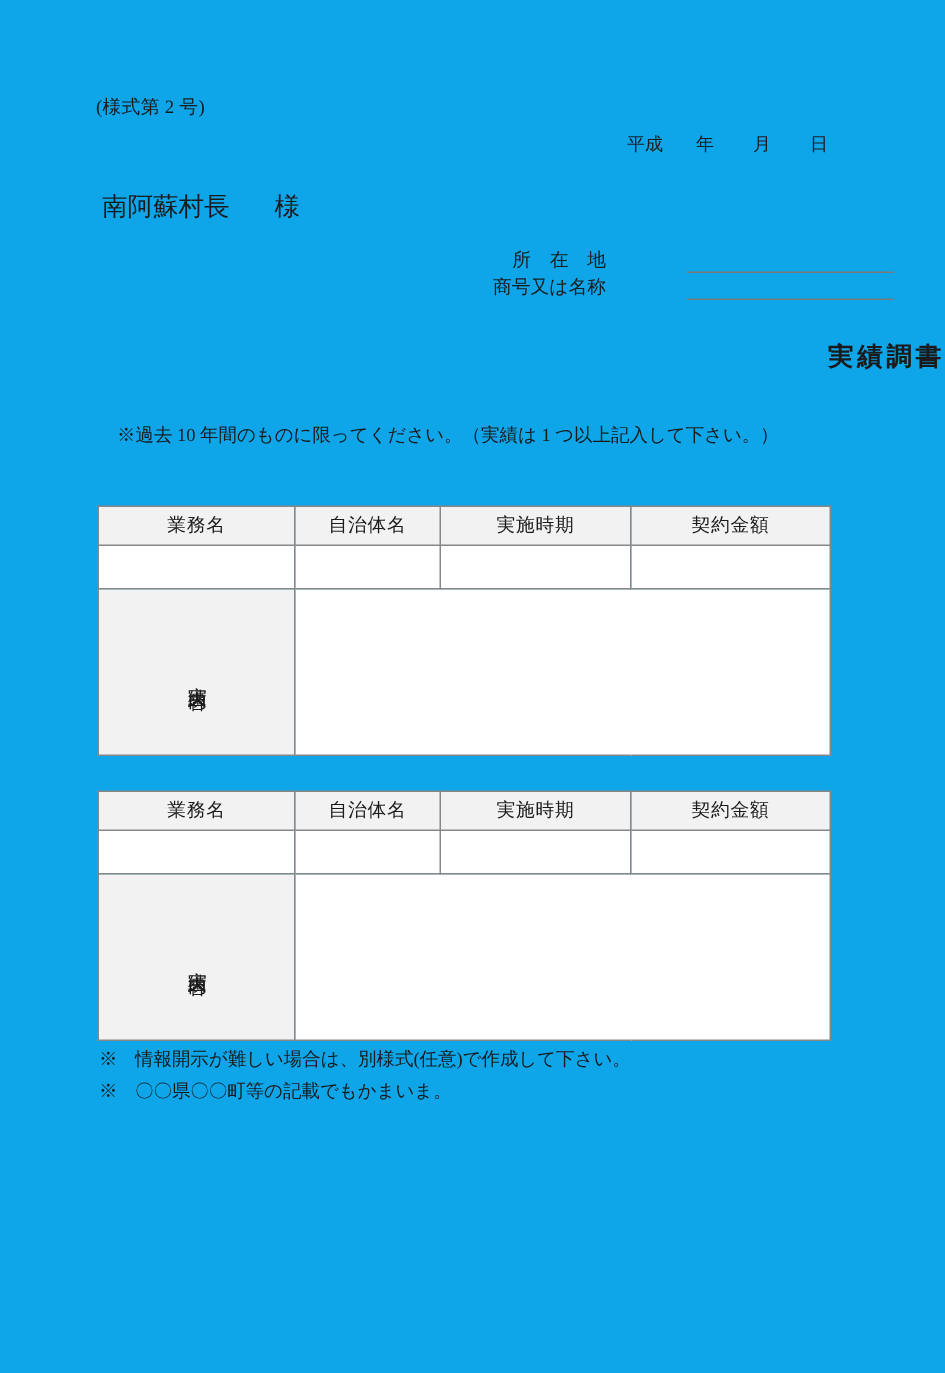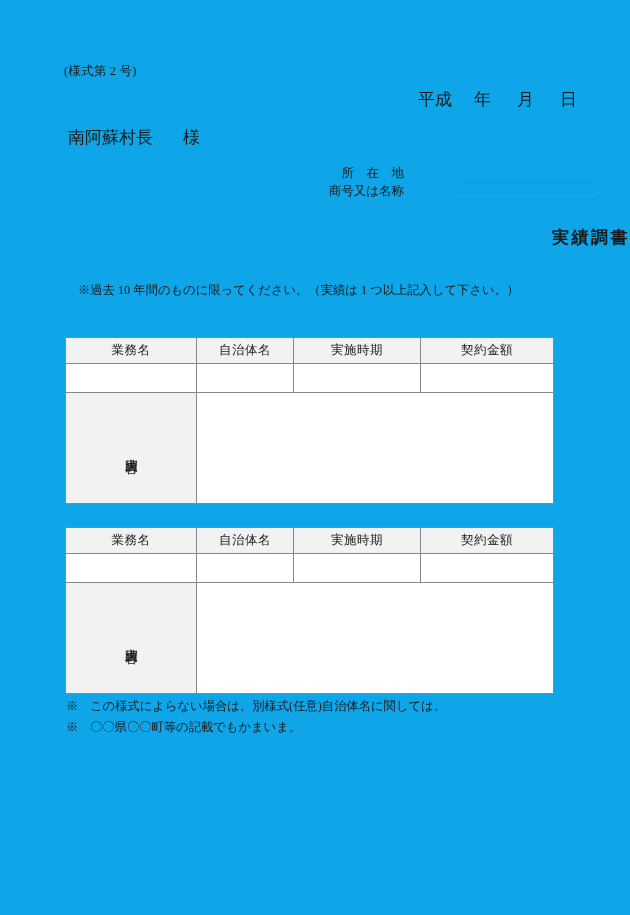--- a/index.html
+++ b/index.html
@@ -34,21 +34,21 @@
     font-size: 12.5px;
     letter-spacing: 0.2px;
     white-space: nowrap;
   }
 
   
   .date-line {
     position: absolute;
     left: 418px;
     top: 88px;
-    font-size: 17px;
+    font-size: 12px;
     white-space: nowrap;
   }
   .date-line .era { margin-right: 22px; }
   .date-line .unit-y { margin-right: 26px; }
   .date-line .unit-m { margin-right: 26px; }
 
   
   .addressee {
     position: absolute;
     left: 68px;
@@ -273,21 +273,21 @@
       <tr>
         <td class="vlabel"><span class="vlabel-text">実績内容</span></td>
         <td class="vbody" colspan="3"></td>
       </tr>
     </tbody>
   </table>
 
   <div class="notes-bottom">
     <div class="fn-row">
       <span class="mark">※</span>
-      <span>この様式によらない場合は、別様式(任意)自治体名に関しては。</span>
+      <span>情報開示が難しい場合は、別様式(任意)で作成して下さい。</span>
     </div>
     <div class="fn-row">
       <span class="mark">※</span>
       <span>〇〇県〇〇町等の記載でもかまいま。</span>
     </div>
   </div>
 
 </div>
 
 </body></html>

